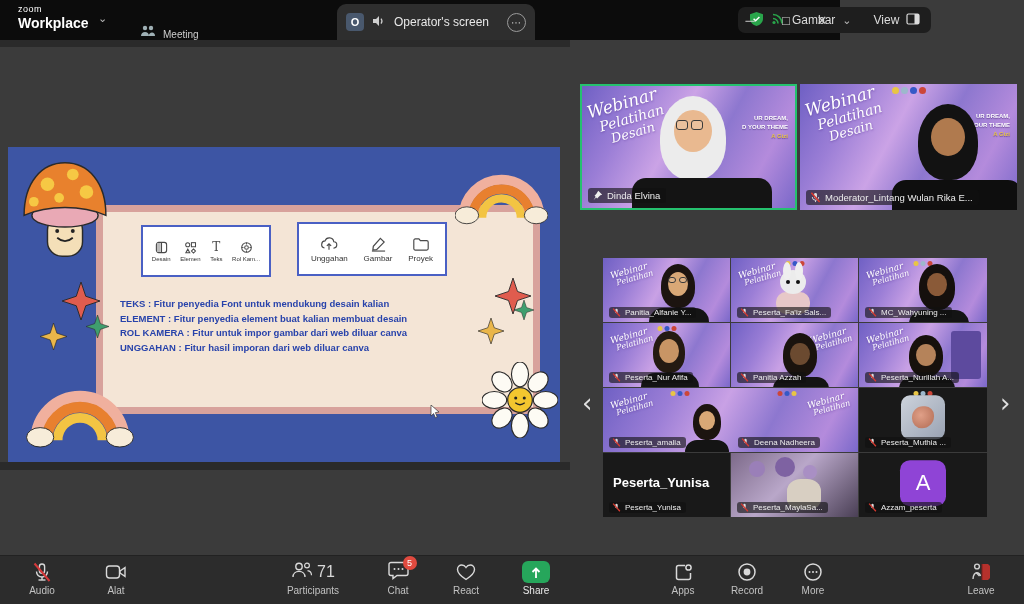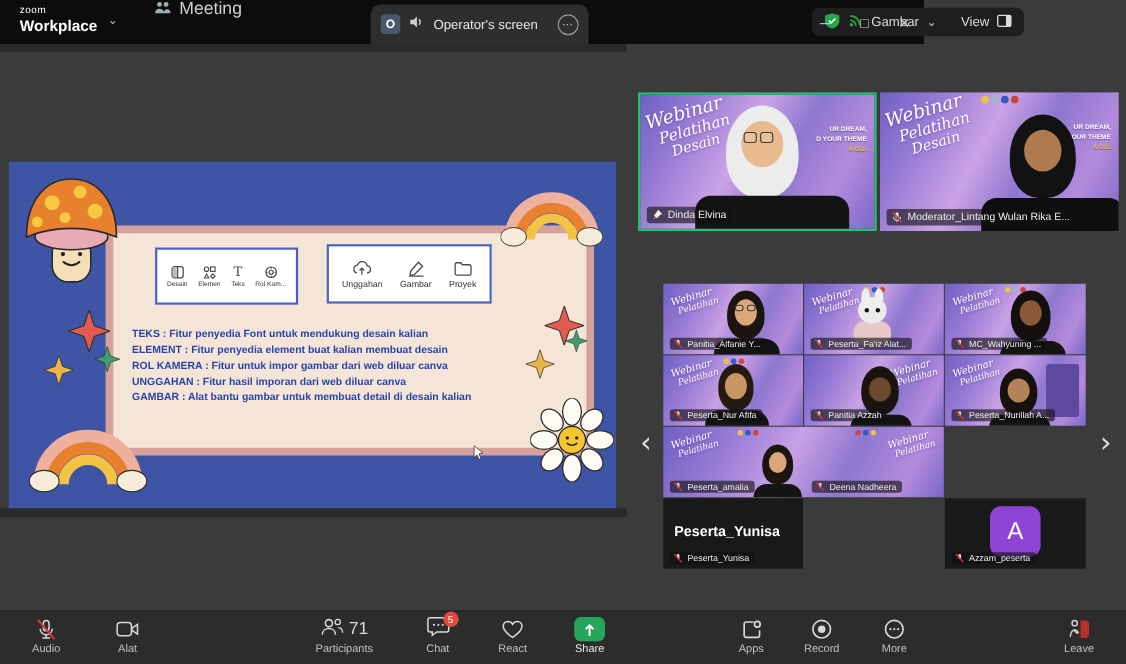--- a/index.html
+++ b/index.html
@@ -6,21 +6,21 @@
   html,body{width:1024px;height:604px}
   body{position:relative;background:#3b3b3b;font-family:"Liberation Sans",sans-serif;overflow:hidden}
 
   
   .topbar{position:absolute;left:0;top:0;width:840px;height:40px;background:#0c0c0c;z-index:30}
   .logo{position:absolute;left:18px;top:5px;color:#fff;line-height:1}
   .logo .l1{font-size:9px;letter-spacing:.5px}
   .logo .l2{font-size:14px;font-weight:bold;margin-top:2px}
   .chev{color:#b9b9b9;font-size:11px}
   .logo-chev{position:absolute;left:98px;top:12px}
-  .meeting-tab{position:absolute;left:140px;top:0;height:40px;display:flex;align-items:flex-start;gap:7px;color:#cfcfcf;font-size:16px}
+  .meeting-tab{position:absolute;left:140px;top:0;height:40px;display:flex;align-items:flex-end;gap:7px;color:#cfcfcf;font-size:10px}
   .optab{position:absolute;left:337px;top:4px;width:198px;height:36px;background:#2e2e2e;border-radius:9px 9px 0 0;display:flex;align-items:center;gap:8px;padding:0 9px}
   .optab .obadge{width:18px;height:18px;border-radius:4px;background:#49586d;color:#fff;font-size:11px;font-weight:bold;display:flex;align-items:center;justify-content:center}
   .optab .lbl{color:#e8e8e8;font-size:12px;white-space:nowrap}
   .optab .morebtn{margin-left:auto;width:19px;height:19px;border:1px solid #9a9a9a;border-radius:50%;color:#cfcfcf;font-size:10px;display:flex;align-items:center;justify-content:center;letter-spacing:1px}
   .livepill{position:absolute;left:738px;top:7px;height:26px;background:#1e1e1e;border-radius:7px;display:flex;align-items:center;gap:7px;padding:0 11px;color:#dcdcdc;font-size:12px}
   .winbtns{position:absolute;right:0;top:0;height:40px;display:flex;align-items:center}
   .winbtn{width:36px;height:40px;display:flex;align-items:center;justify-content:center;color:#cfcfcf;font-size:13px}
 
   
   .strip{position:absolute;left:0;width:570px;background:#2a2a2a}
@@ -280,21 +280,20 @@
         </svg>
       <span class="cl">Proyek</span>
     </div>
   </div>
 
   <div class="slide-lines">
     <div>TEKS : Fitur penyedia Font untuk mendukung desain kalian</div>
     <div>ELEMENT : Fitur penyedia element buat kalian membuat desain</div>
     <div>ROL KAMERA : Fitur untuk impor gambar dari web diluar canva</div>
     <div>UNGGAHAN : Fitur hasil imporan dari web diluar canva</div>
-    <div>GAMBAR : Alat bantu gambar untuk membuat detail di desain kalian</div>
   </div>
 
   <svg class="deco" style="left:422px;top:258px" width="10" height="14" viewBox="0 0 10 14">
       <polygon points="1,0 9,7 5.4,7.6 7.2,12 5.4,12.8 3.6,8.6 1,11" fill="#fff" stroke="#333" stroke-width="0.7"></polygon>
     </svg>
 </div>
 
 <div class="tileL tile1">
   <div class="wm">
     <span class="w1">Webinar</span>
@@ -398,21 +397,21 @@
           <span class="eye" style="left:6px"></span>
           <span class="eye" style="right:6px"></span>
         </div>
       <div style="width:34px;height:22px;border-radius:10px;background:#e7c8c8;margin:-2px 0 0 -4px"></div>
     </div>
     <div class="pill small">
       <svg width="9" height="9" viewBox="0 0 12 12">
           <rect x="4.4" y="1" width="3.2" height="6" rx="1.6" fill="#ddd"></rect>
           <line x1="1.5" y1="0.8" x2="10.5" y2="11" stroke="#d8392f" stroke-width="1.7"></line>
         </svg>
-      <span>Peserta_Fa'iz Alat...</span>
+      <span>Peserta_Fa'iz Sals...</span>
     </div>
   </div>
 
   <div class="gt" style="left:256px;top:0;width:128px;height:64px">
     <div class="dots small">
         <i class="d1"></i>
         <i class="d2"></i>
         <i class="d4"></i>
       </div>
     <div class="wm wm-sm">
@@ -529,32 +528,62 @@
     </div>
     <div class="pill small" style="left:135px">
       <svg width="9" height="9" viewBox="0 0 12 12">
           <rect x="4.4" y="1" width="3.2" height="6" rx="1.6" fill="#ddd"></rect>
           <line x1="1.5" y1="0.8" x2="10.5" y2="11" stroke="#d8392f" stroke-width="1.7"></line>
         </svg>
       <span>Deena Nadheera</span>
     </div>
   </div>
 
+  <div class="gt dark" style="left:256px;top:130px;width:128px;height:64px">
+    <div class="dots small">
+        <i class="d1"></i>
+        <i class="d2"></i>
+        <i class="d4"></i>
+      </div>
+    <div class="flower-av">
+        <i></i>
+      </div>
+    <div class="pill small">
+      <svg width="9" height="9" viewBox="0 0 12 12">
+          <rect x="4.4" y="1" width="3.2" height="6" rx="1.6" fill="#ddd"></rect>
+          <line x1="1.5" y1="0.8" x2="10.5" y2="11" stroke="#d8392f" stroke-width="1.7"></line>
+        </svg>
+      <span>Peserta_Muthia ...</span>
+    </div>
+  </div>
 
   <div class="gt dark" style="left:0;top:195px;width:127px;height:64px">
     <div class="bigname">Peserta_Yunisa</div>
     <div class="pill small">
       <svg width="9" height="9" viewBox="0 0 12 12">
           <rect x="4.4" y="1" width="3.2" height="6" rx="1.6" fill="#ddd"></rect>
           <line x1="1.5" y1="0.8" x2="10.5" y2="11" stroke="#d8392f" stroke-width="1.7"></line>
         </svg>
       <span>Peserta_Yunisa</span>
     </div>
   </div>
 
+  <div class="gt photoB" style="left:128px;top:195px;width:127px;height:64px">
+    <div style="position:absolute;left:18px;top:8px;width:16px;height:16px;border-radius:50%;background:#9a7fb8"></div>
+    <div style="position:absolute;left:44px;top:4px;width:20px;height:20px;border-radius:50%;background:#7e62a2"></div>
+    <div style="position:absolute;left:72px;top:12px;width:14px;height:14px;border-radius:50%;background:#a98fc4"></div>
+    <div style="position:absolute;left:56px;top:26px;width:34px;height:30px;border-radius:40% 40% 30% 30%;background:#d8cfc2"></div>
+    <div class="pill small">
+      <svg width="9" height="9" viewBox="0 0 12 12">
+          <rect x="4.4" y="1" width="3.2" height="6" rx="1.6" fill="#ddd"></rect>
+          <line x1="1.5" y1="0.8" x2="10.5" y2="11" stroke="#d8392f" stroke-width="1.7"></line>
+        </svg>
+      <span>Peserta_MaylaSa...</span>
+    </div>
+  </div>
 
   <div class="gt dark" style="left:256px;top:195px;width:128px;height:64px">
     <div class="avatarA">A</div>
     <div class="pill small">
       <svg width="9" height="9" viewBox="0 0 12 12">
           <rect x="4.4" y="1" width="3.2" height="6" rx="1.6" fill="#ddd"></rect>
           <line x1="1.5" y1="0.8" x2="10.5" y2="11" stroke="#d8392f" stroke-width="1.7"></line>
         </svg>
       <span>Azzam_peserta</span>
     </div>

